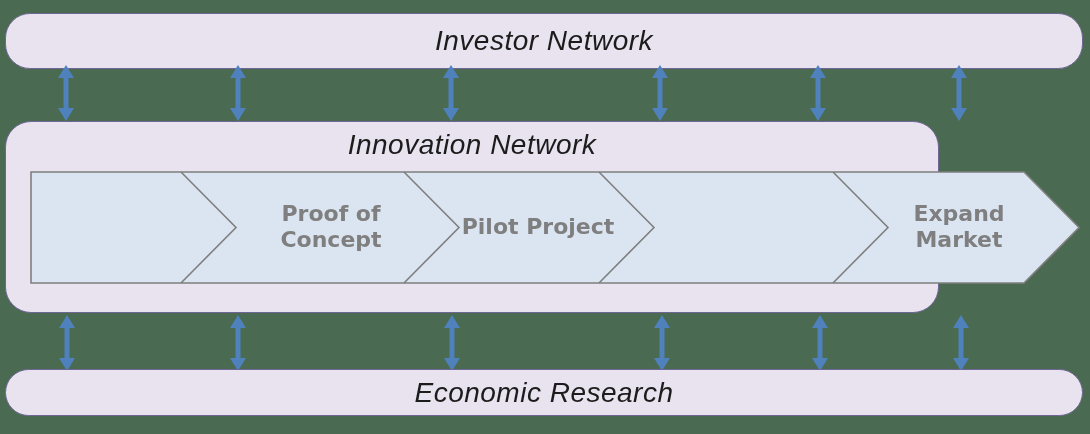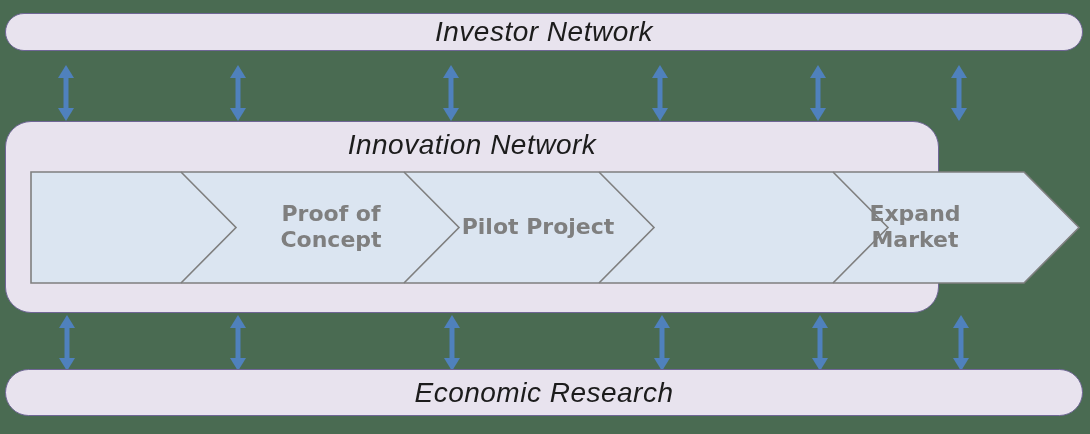--- a/index.html
+++ b/index.html
@@ -18,21 +18,21 @@
     background:var(--bar-fill);
     border:1.5px solid var(--bar-border);
     border-radius:25px;
     box-sizing:border-box;
     display:flex;align-items:center;justify-content:center;
   }
   .bar-title{
     font-style:italic;font-size:28px;color:var(--title-text);
     letter-spacing:.5px;white-space:nowrap;
   }
-  .top-bar{top:13px;height:38px;}
+  .top-bar{top:13px;height:56px;}
   .bottom-bar{top:369px;height:47px;}
   .panel{
     position:absolute;left:5px;top:121px;width:934px;height:192px;
     background:var(--bar-fill);
     border:1.5px solid var(--bar-border);
     border-radius:26px;box-sizing:border-box;
   }
   .panel-title{
     position:absolute;top:7px;left:0;width:100%;text-align:center;
     font-style:italic;font-size:28px;color:var(--title-text);letter-spacing:.5px;
@@ -41,21 +41,21 @@
   .chev-label{
     position:absolute;top:49px;height:111px;
     display:flex;align-items:center;justify-content:center;text-align:center;
     font-family:"DejaVu Sans",sans-serif;font-weight:700;font-size:22px;
     line-height:1.15;color:var(--chevron-text);
   }
   .seg1{left:37px;width:160px;}
   .seg2{left:245px;width:160px;}
   .seg3{left:452px;width:160px;}
   .seg4{left:650px;width:220px;}
-  .seg5{left:829px;width:160px;}
+  .seg5{left:873px;width:160px;}
   .v-arrow{position:absolute;width:24px;height:58px;}
   .row-top .v-arrow{top:64px;}
   .row-bottom .v-arrow{top:314px;}
   .v-arrow svg{display:block;width:24px;height:58px;}
   .v-arrow line{stroke:var(--arrow);stroke-width:5;}
   .v-arrow polygon{fill:var(--arrow);}
   .band{fill:var(--chevron-fill);stroke:var(--chevron-border);stroke-width:1.6;}
   .sep{fill:none;stroke:var(--chevron-border);stroke-width:1.6;}
 </style>
 </head>

